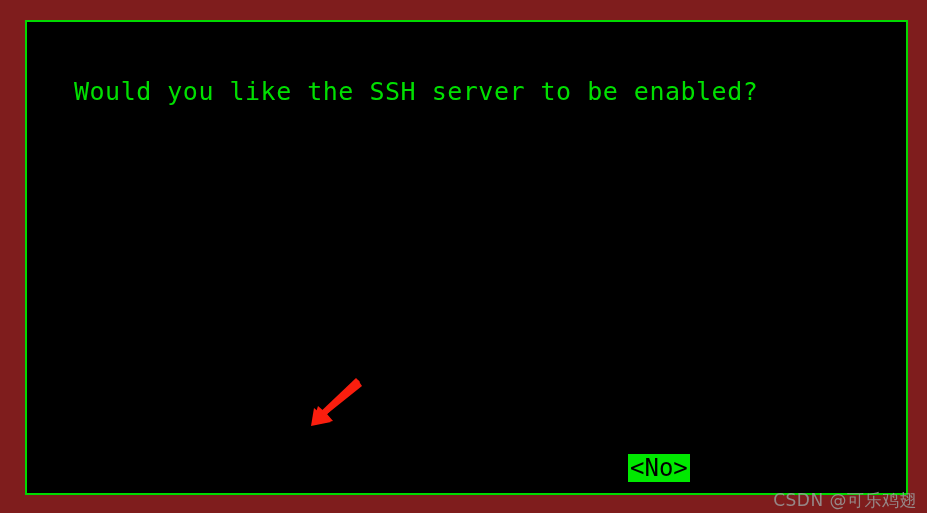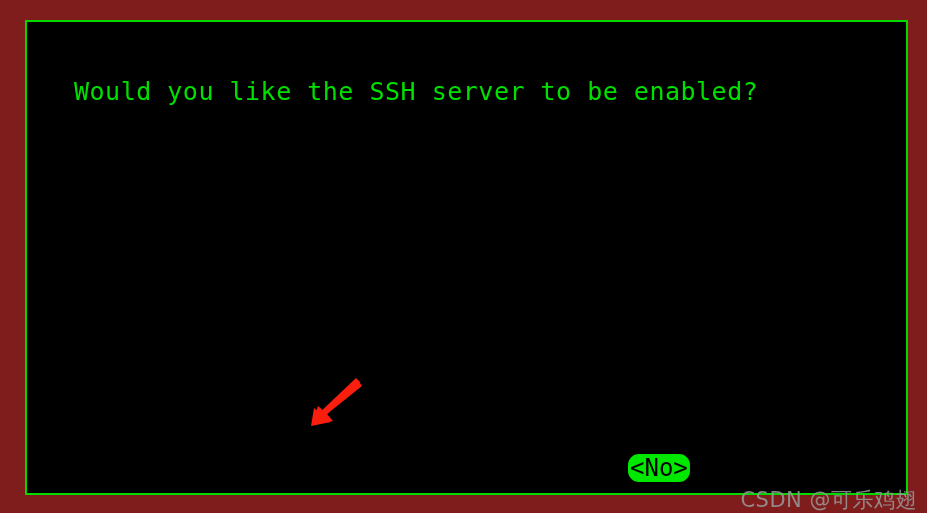--- a/index.html
+++ b/index.html
@@ -63,42 +63,41 @@
     color: #000000;
     background: #00e800;
   }
   #yes-button {
     left: 256px;
     top: 432px;
   }
   #no-button {
     left: 601px;
     top: 432px;
-    border-radius: 11px;
   }
 
   
   #annotation-arrow {
     position: absolute;
     left: 300px;
     top: 375px;
     width: 70px;
     height: 58px;
     pointer-events: none;
   }
 
   
   #watermark {
     position: absolute;
     right: 10px;
     bottom: 2px;
     color: #9a9a9a;
     opacity: 0.85;
     font-family: "DejaVu Sans", "Liberation Sans", sans-serif;
-    font-size: 21px;
+    font-size: 17px;
     line-height: 22px;
     white-space: pre;
     letter-spacing: 0.5px;
   }
 </style>
 </head>
 <body>
 
 <div id="screen">
 

